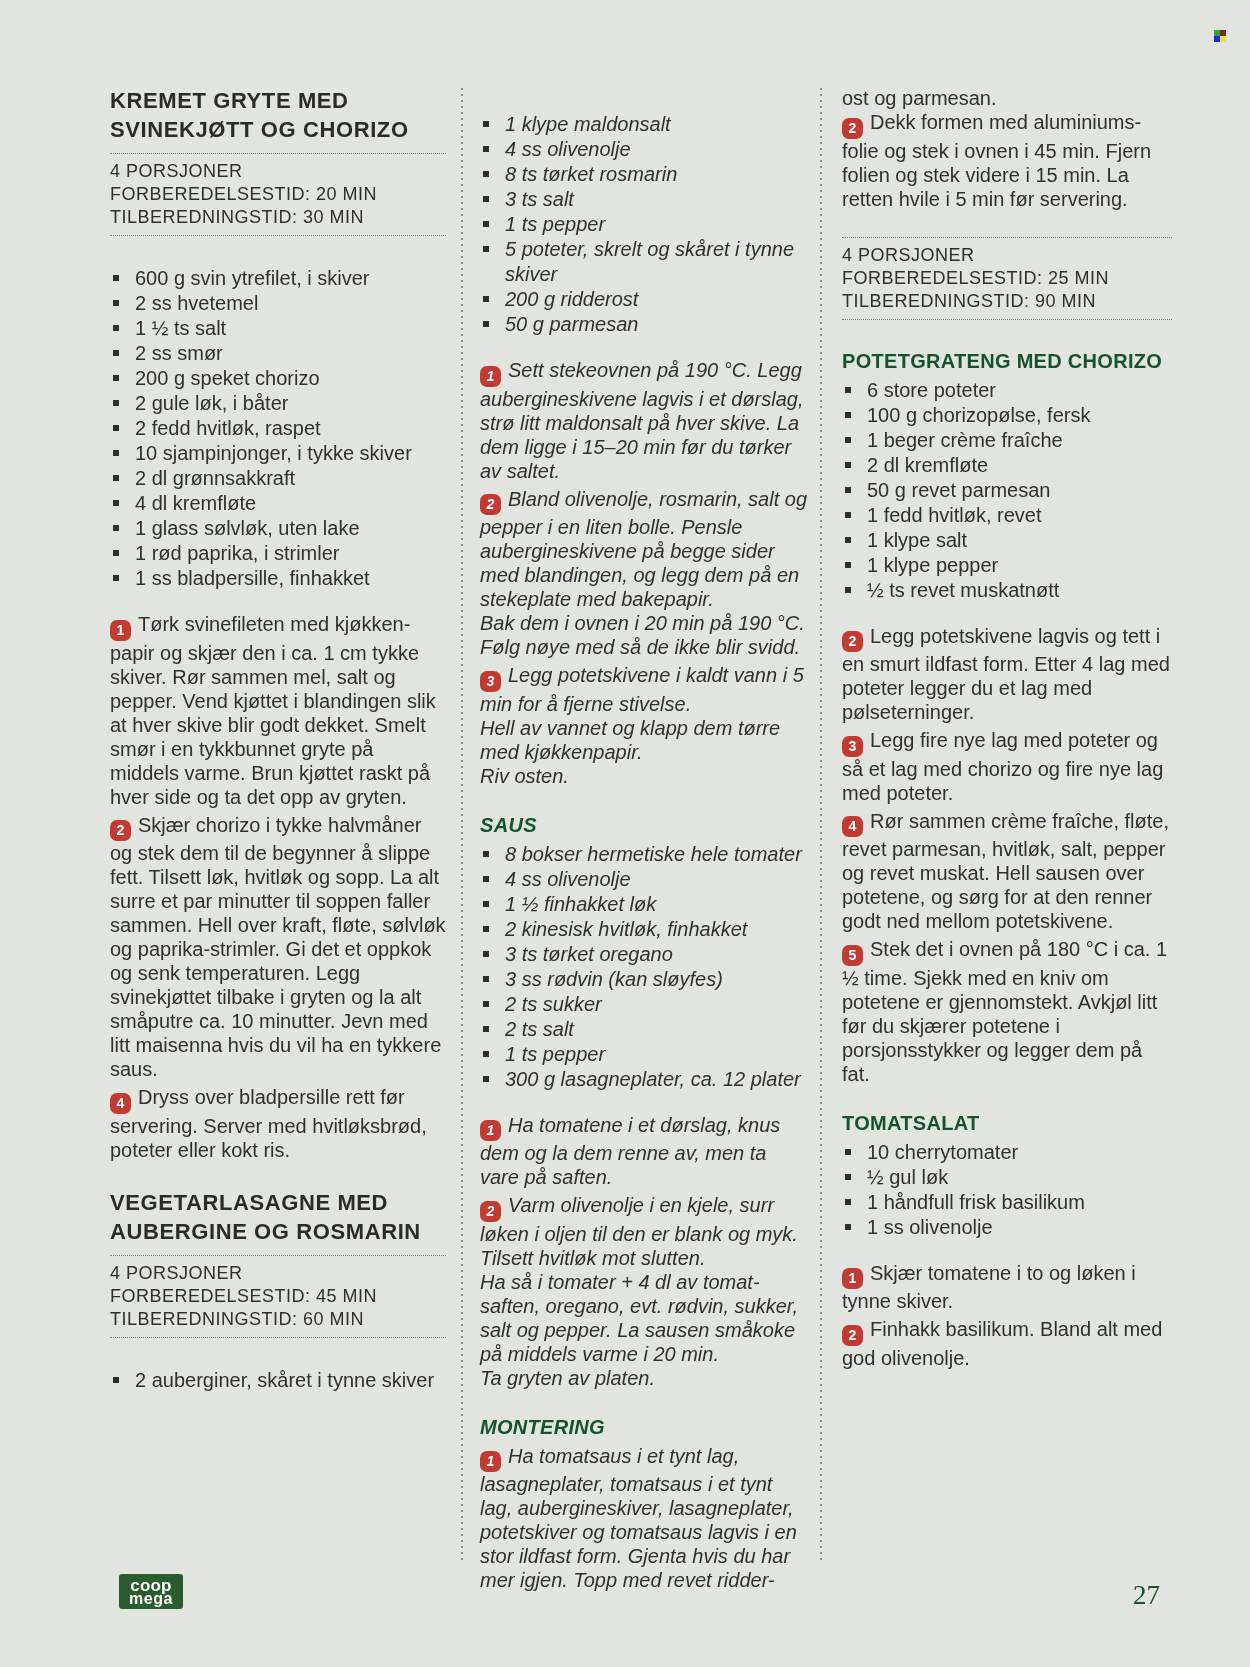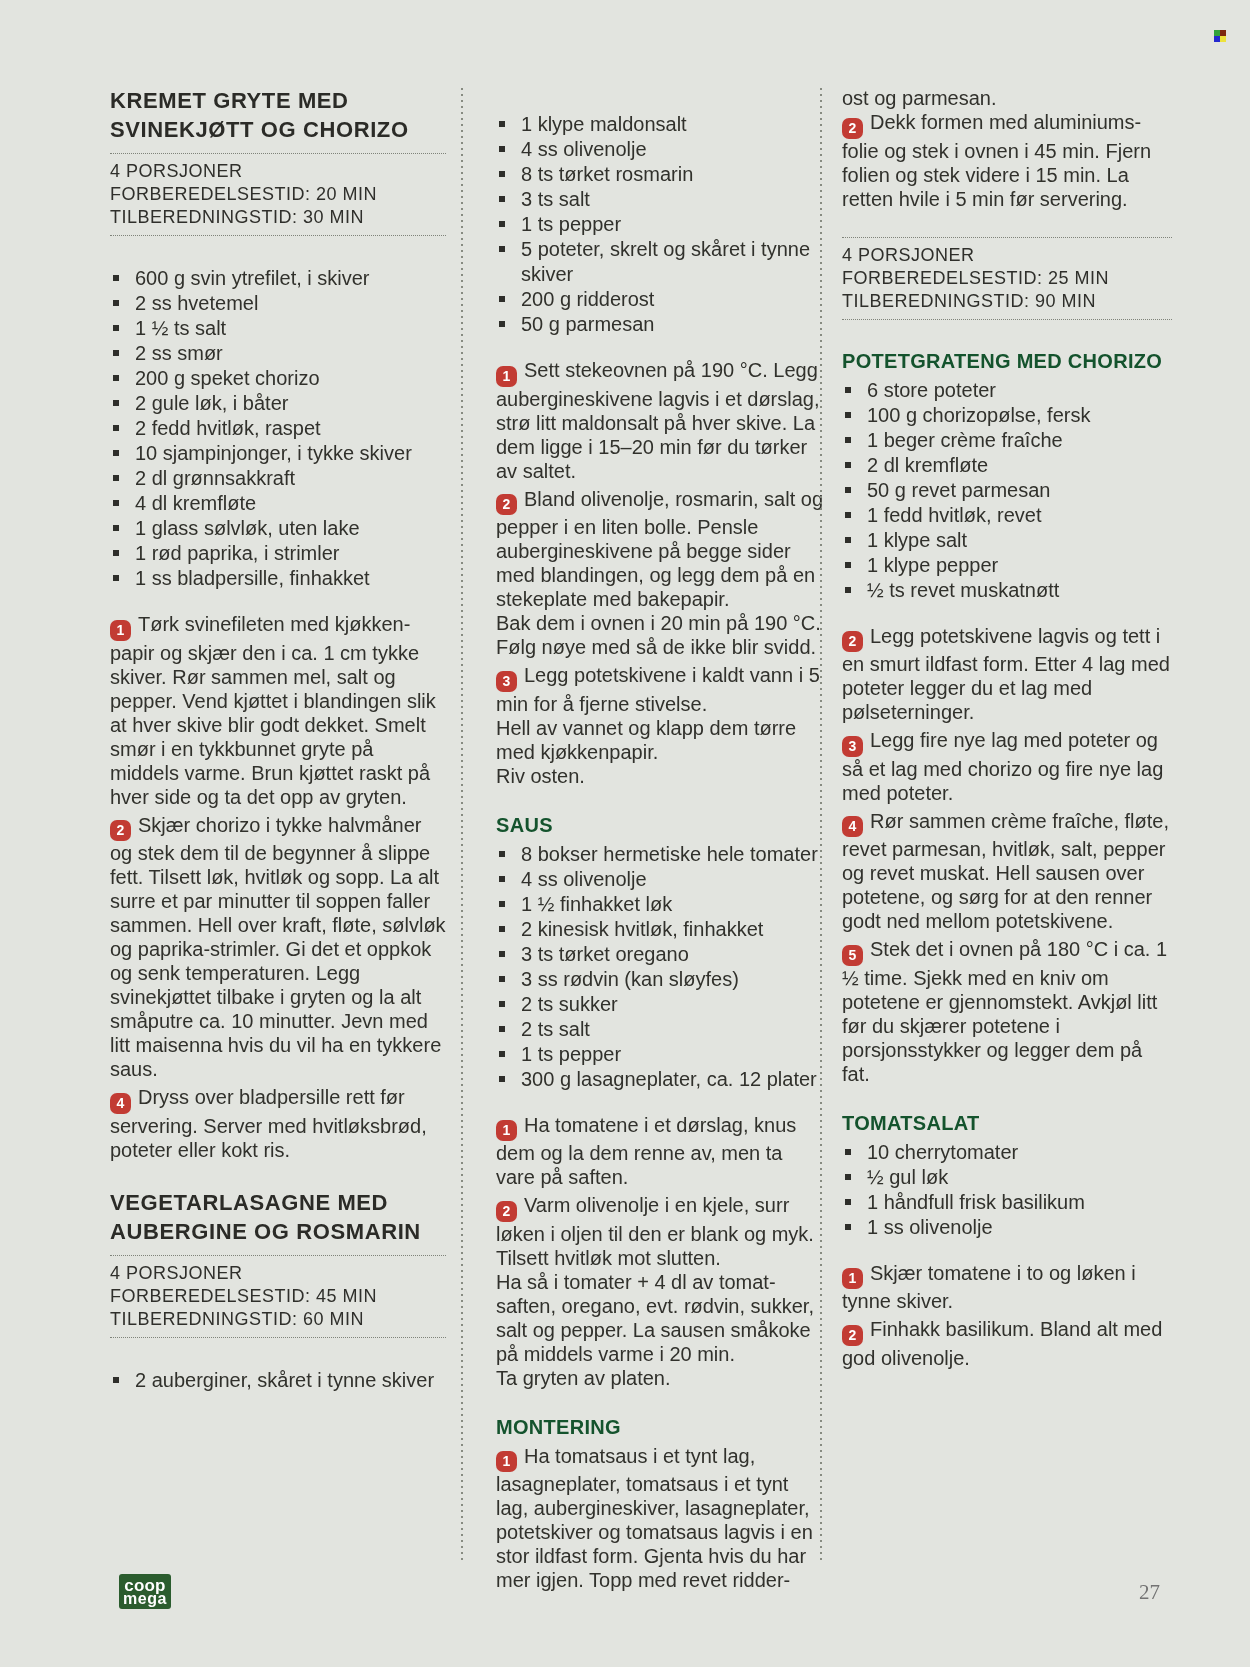--- a/index.html
+++ b/index.html
@@ -1,20 +1,20 @@
 <!DOCTYPE html>
 <html><head>
 <meta charset="utf-8">
 <style>
   html,body{margin:0;padding:0;}
   .page{position:relative;width:1250px;height:1667px;background:#e2e4df;overflow:hidden;
         font-family:"Liberation Sans",sans-serif;color:#31312c;}
   .col{position:absolute;top:86px;}
   .c0{left:110px;width:336px;}
-  .c1{left:496px;width:330px;}
+  .c1{left:480px;width:330px;font-style:italic;}
   .c2{left:842px;width:330px;}
   .col[data-col="1"] > :first-child{margin-top:26px;}
 
   .title{font-size:22px;line-height:29px;font-weight:700;letter-spacing:.6px;
          margin:0 0 9px;white-space:pre-line;color:#2b2b27;}
   .steps + .title{margin-top:16px;}
 
   .meta{font-size:18px;line-height:23px;letter-spacing:.5px;padding:6px 0;margin:0 0 30px;
         border-top:1px dotted #7f837a;border-bottom:1px dotted #7f837a;color:#2f2f2b;}
   .meta-line{white-space:nowrap;}
@@ -34,28 +34,28 @@
 
   .sep{position:absolute;top:88px;height:1474px;width:2px;
        background-image:repeating-linear-gradient(to bottom,#878b81 0,#878b81 2px,transparent 2px,transparent 6px);}
   .sep1{left:461px;}
   .sep2{left:820px;}
 
   .print-marker{position:absolute;left:1214px;top:30px;width:12px;height:12px;
                 display:grid;grid-template-columns:6px 6px;}
   .msq{width:6px;height:6px;display:block;}
 
-  .logo{position:absolute;left:119px;top:1574px;width:52px;height:35px;border-radius:3px;
+  .logo{position:absolute;left:119px;top:1574px;width:64px;height:35px;border-radius:3px;
         background:#2b5c2e;display:flex;flex-direction:column;align-items:center;justify-content:center;
         color:#fff;font-weight:700;}
   .logo .l1{font-size:17px;line-height:14px;letter-spacing:.2px;}
   .logo .l2{font-size:16px;line-height:11px;letter-spacing:.6px;}
 
   .pagenum{position:absolute;left:1090px;top:1580px;width:70px;text-align:right;
-           font-family:"Liberation Serif",serif;font-size:21px;color:#737373;}
+           font-family:"Liberation Serif",serif;font-size:27px;color:#14532d;}
 </style>
 </head>
 <body>
 
 <div class="page" style="background: rgb(226, 228, 223);">
   <div class="print-marker">
       <span class="msq" style="background: rgb(51, 162, 60);"></span>
       <span class="msq" style="background: rgb(126, 40, 16);"></span>
       <span class="msq" style="background: rgb(36, 40, 207);"></span>
       <span class="msq" style="background: rgb(237, 226, 59);"></span>

